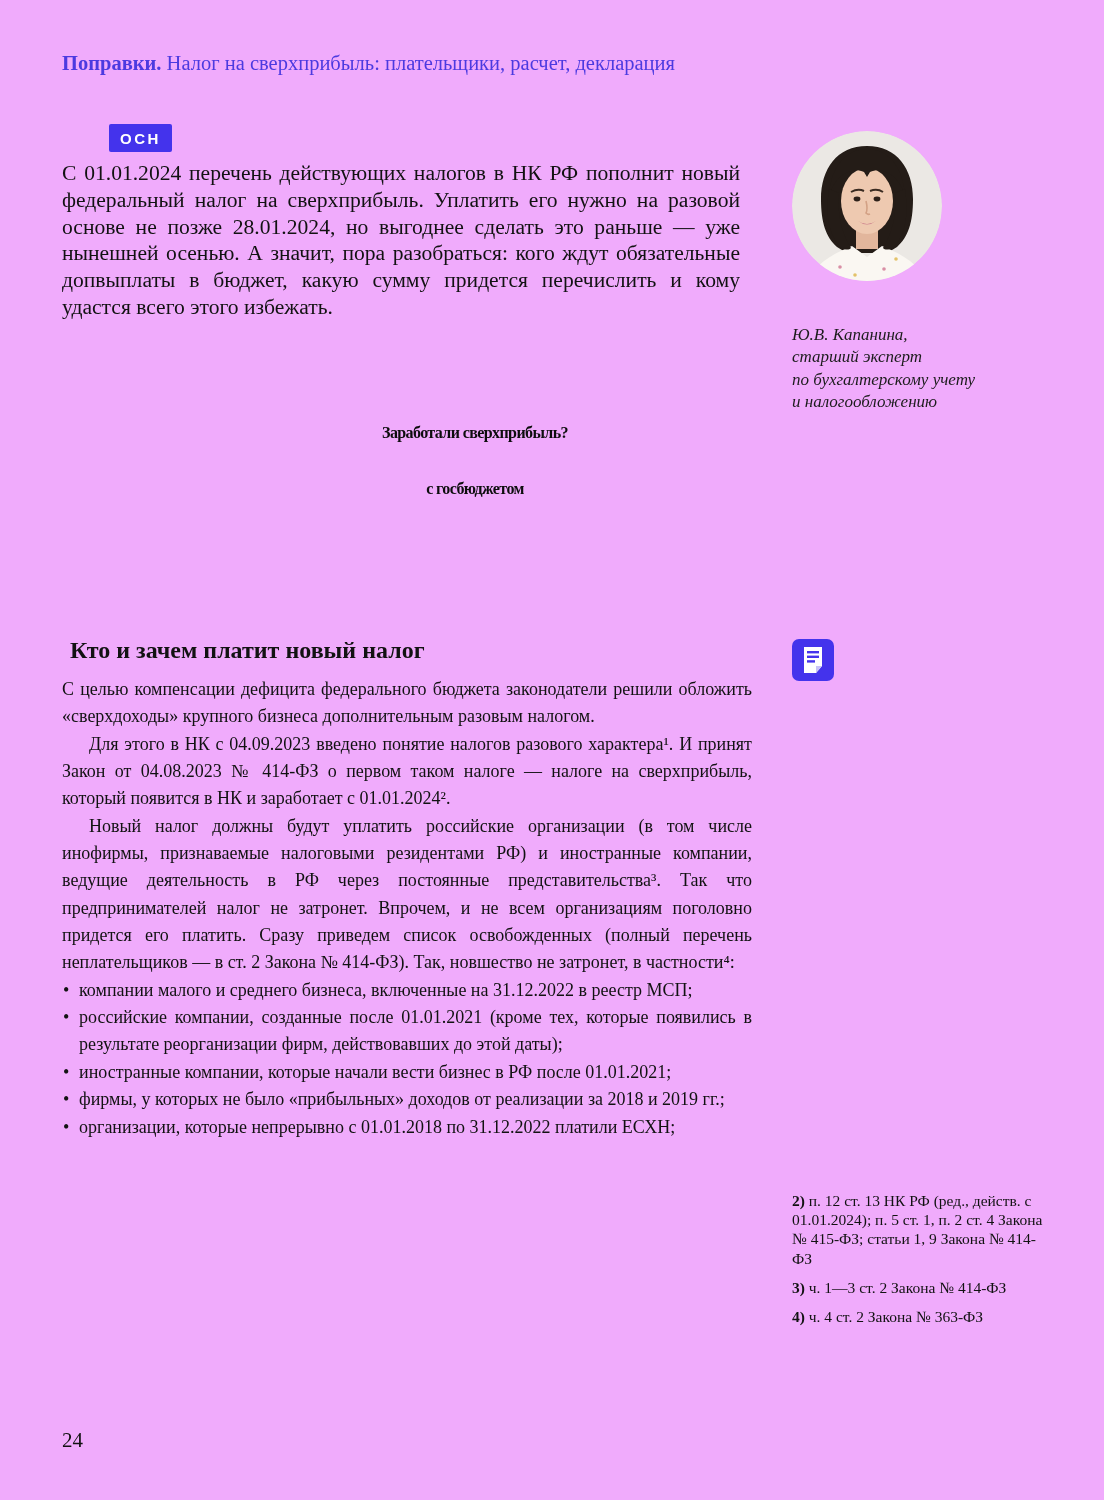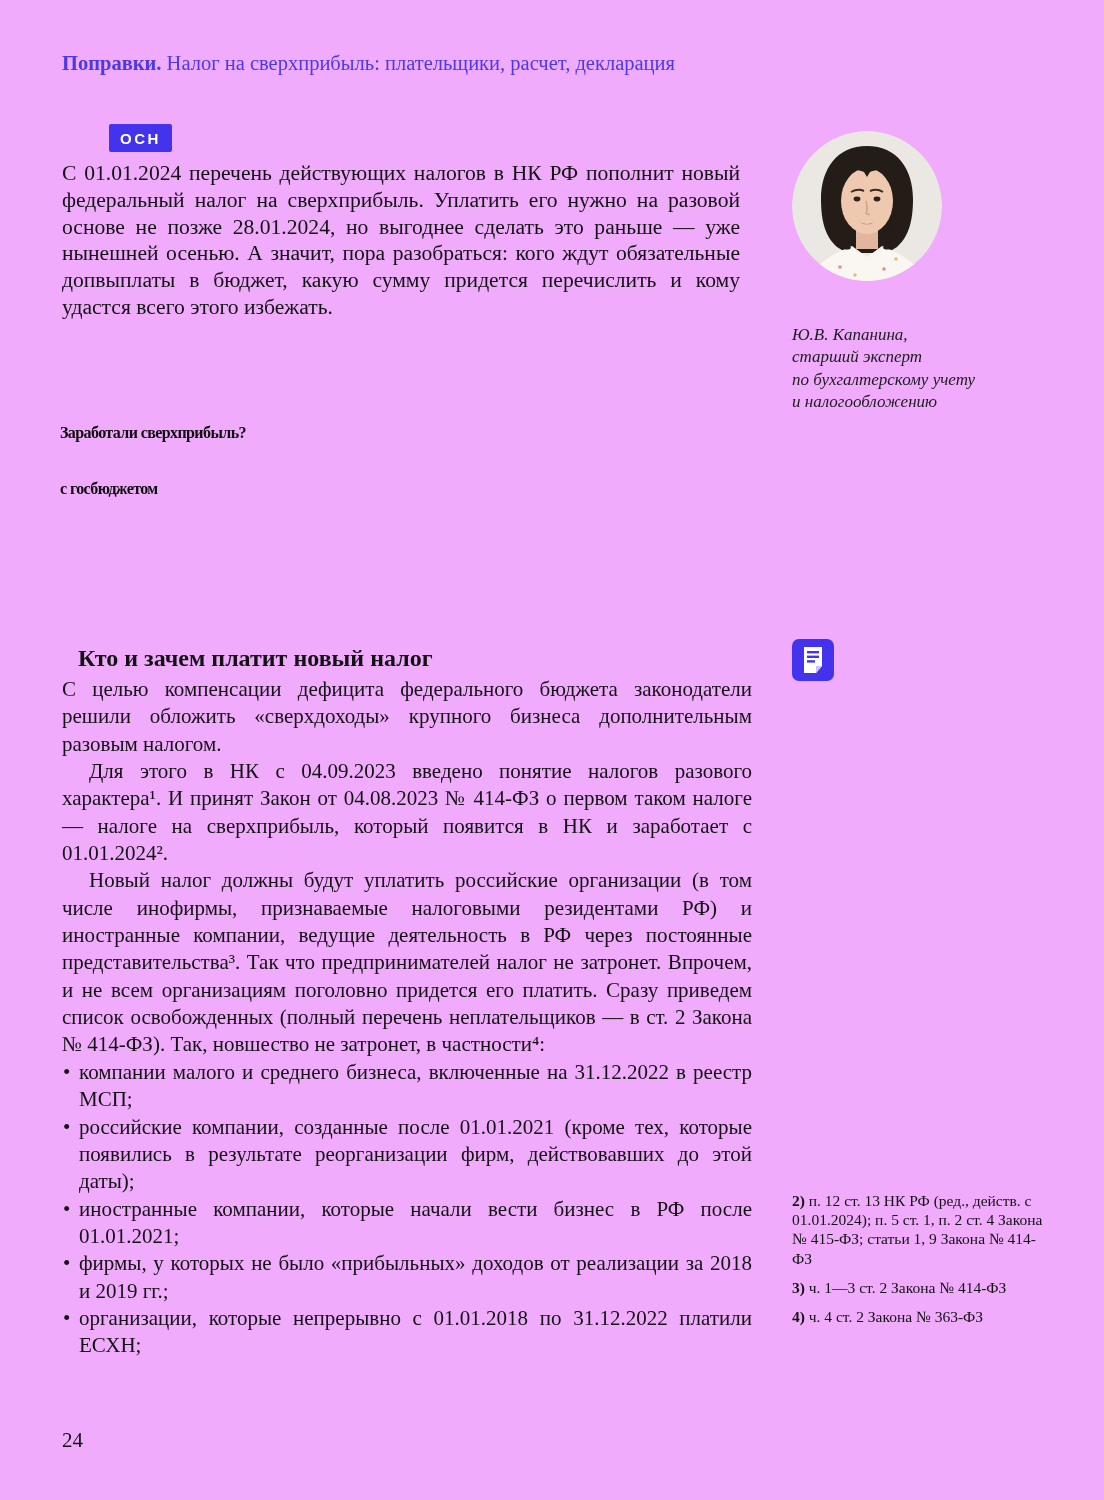--- a/index.html
+++ b/index.html
@@ -21,27 +21,27 @@
   
   .lead { left:62px; top:160px; width:678px; font-size:21.6px; line-height:26.8px;
           font-weight:400; text-align:justify; hyphens:auto; }
 
   
   .photo { left:792px; top:131px; width:150px; height:150px; border-radius:50%; overflow:hidden; }
   .caption { left:792px; top:280px; width:262px; font-style:italic; font-size:17px; line-height:22.4px; color:#1c1c1c;margin-top:44px; }
 
   
   .headline { left:60px; top:405px; width:830px; font-size:46px; line-height:55.5px;
-              font-weight:700; letter-spacing:-0.6px; color:#0d0d0d; }
+              font-weight:700; letter-spacing:-0.6px; color:#0d0d0d;text-align:center; }
 
   
   .section-heading { left:62px; top:629px; width:690px; font-size:24px; font-weight:700; }
 
   
-  .body-col { left:62px; top:676px; width:690px; font-size:21px; line-height:27.35px;
+  .body-col { left:62px; top:676px; width:690px; font-size:18px; line-height:27.35px;
               text-align:justify; hyphens:auto; }
   .body-col p { margin:0; }
   .body-col p + p { text-indent:27px; }
   .body-col ul { margin:0; padding:0; list-style:none; }
   .body-col li { position:relative; padding-left:17px; text-align:justify; }
   .body-col li::before { content:"\2022"; position:absolute; left:1px; }
 
   
   .note-icon { left:792px; top:639px; width:42px; height:42px; }
   .note-text { left:792px; top:683px; width:254px; font-size:16.5px; line-height:22px; }
@@ -105,21 +105,21 @@
       <div>старший эксперт</div>
       <div>по бухгалтерскому учету</div>
       <div>и налогообложению</div>
     </div>
 
   <h1 class="abs headline" style="margin:0; font-size:inherit">
       <div>Заработали сверхприбыль?</div>
       <div>с госбюджетом</div>
     </h1>
 
-  <h2 class="abs section-heading" style="margin:16px">Кто и зачем платит новый налог</h2>
+  <h2 class="abs section-heading" style="margin:8px">Кто и зачем платит новый налог</h2>
 
   <div class="abs body-col">
     <div>
         <p>С целью компенсации дефицита федерального бюджета законодатели решили обложить «сверхдоходы» крупного бизнеса дополнительным разовым налогом.</p>
         <p>Для этого в НК с 04.09.2023 введено понятие налогов разового характера¹. И принят Закон от 04.08.2023 № 414-ФЗ о первом таком налоге — налоге на сверхприбыль, который появится в НК и заработает с 01.01.2024².</p>
         <p>Новый налог должны будут уплатить российские организации (в том числе инофирмы, признаваемые налоговыми резидентами РФ) и иностранные компании, ведущие деятельность в РФ через постоянные представительства³. Так что предпринимателей налог не затронет. Впрочем, и не всем организациям поголовно придется его платить. Сразу приведем список освобожденных (полный перечень неплательщиков — в ст. 2 Закона № 414-ФЗ). Так, новшество не затронет, в частности⁴:</p>
       </div>
     <ul>
         <li>компании малого и среднего бизнеса, включенные на 31.12.2022 в реестр МСП;</li>
         <li>российские компании, созданные после 01.01.2021 (кроме тех, которые появились в результате реорганизации фирм, действовавших до этой даты);</li>

